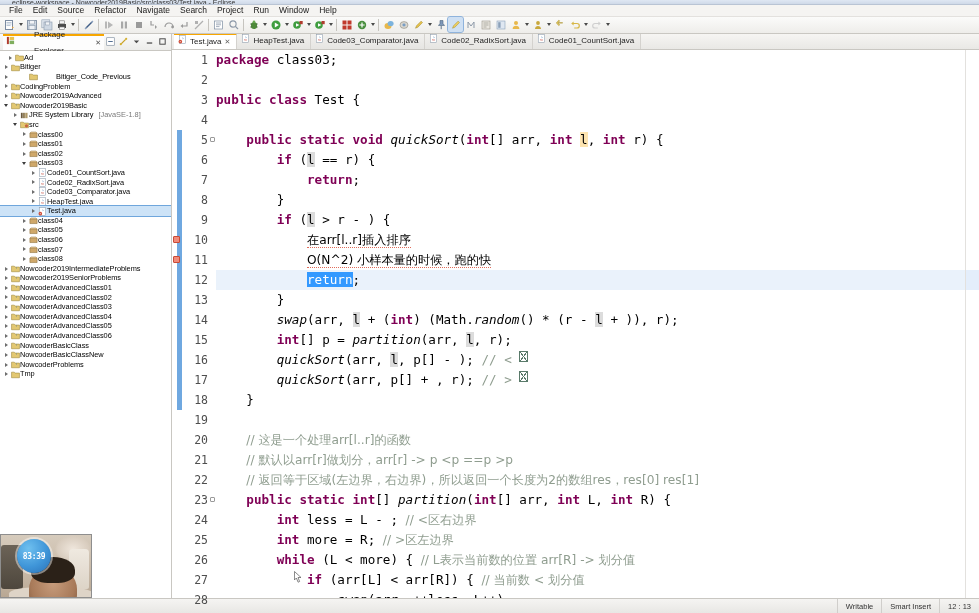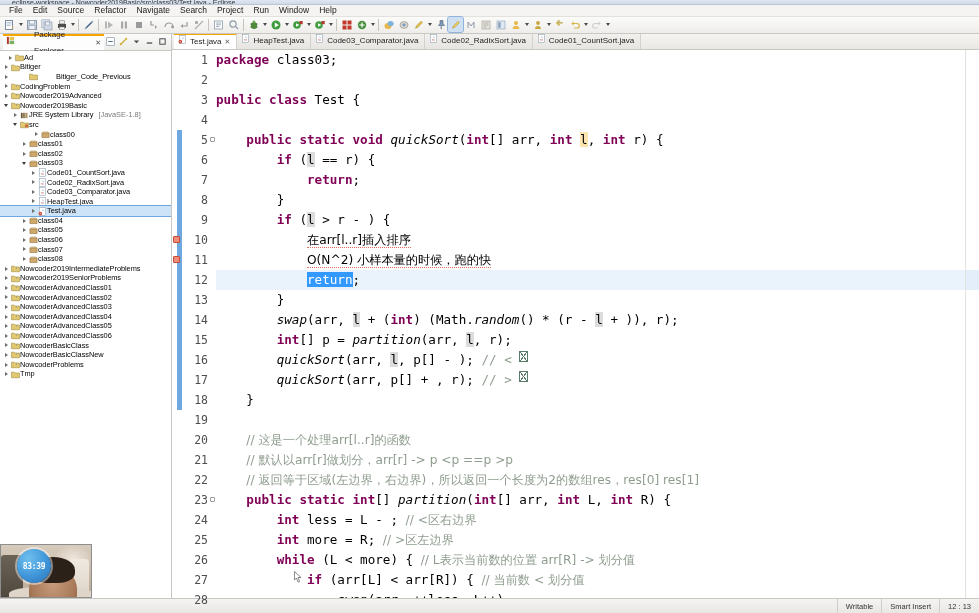--- a/index.html
+++ b/index.html
@@ -303,21 +303,21 @@
   .sb-cell {
     padding: 0 8px; line-height: 15px;
     border-left: 1px solid #d0cecb;
     white-space: nowrap;
   }
 
   
   .webcam {
     position: absolute;
     left: 0; bottom: 15px;
-    width: 92px; height: 54px;
+    width: 92px; height: 64px;
     overflow: hidden;
     background: #c9b9a6;
     border: 1px solid #8e8e8e;
   }
   .wc-bg {
     position: absolute; inset: 0;
     background:
       radial-gradient(ellipse 26px 20px at 72px 14px, #efe6dc 0%, #d9cdbf 60%, transparent 70%),
       linear-gradient(to bottom, #d6cbbc 0%, #cdbfae 44%, #b9a894 100%);
   }
@@ -734,21 +734,21 @@
           <div class="tree-row" style="padding-left: 11px;">
             <span class="twisty expanded"></span>
             <span class="ticon">
               <svg width="9" height="9" viewBox="0 0 10 10">
                 <path d="M0.6 2.4h3l0.9 1h4.9v5.2H0.6z" fill="#e3c872" stroke="#9a8436" stroke-width="0.6"></path>
                 <circle cx="7.2" cy="6.4" r="1.8" fill="#c8643c"></circle>
               </svg>
             </span>
             <span class="tlabel">src</span>
           </div>
-          <div class="tree-row" style="padding-left: 32px;">
+          <div class="tree-row" style="padding-left: 20px;">
             <span class="twisty collapsed"></span>
             <span class="ticon">
               <svg width="9" height="9" viewBox="0 0 10 10">
                 <path d="M1 3.4h8v5H1z" fill="#cfa86a" stroke="#8a6d3a" stroke-width="0.6"></path>
                 <path d="M1 3.4l1.4-1.2h5.2L9 3.4" fill="#e0c08c" stroke="#8a6d3a" stroke-width="0.5"></path>
               </svg>
             </span>
             <span class="tlabel">class00</span>
           </div>
           <div class="tree-row" style="padding-left: 20px;">

